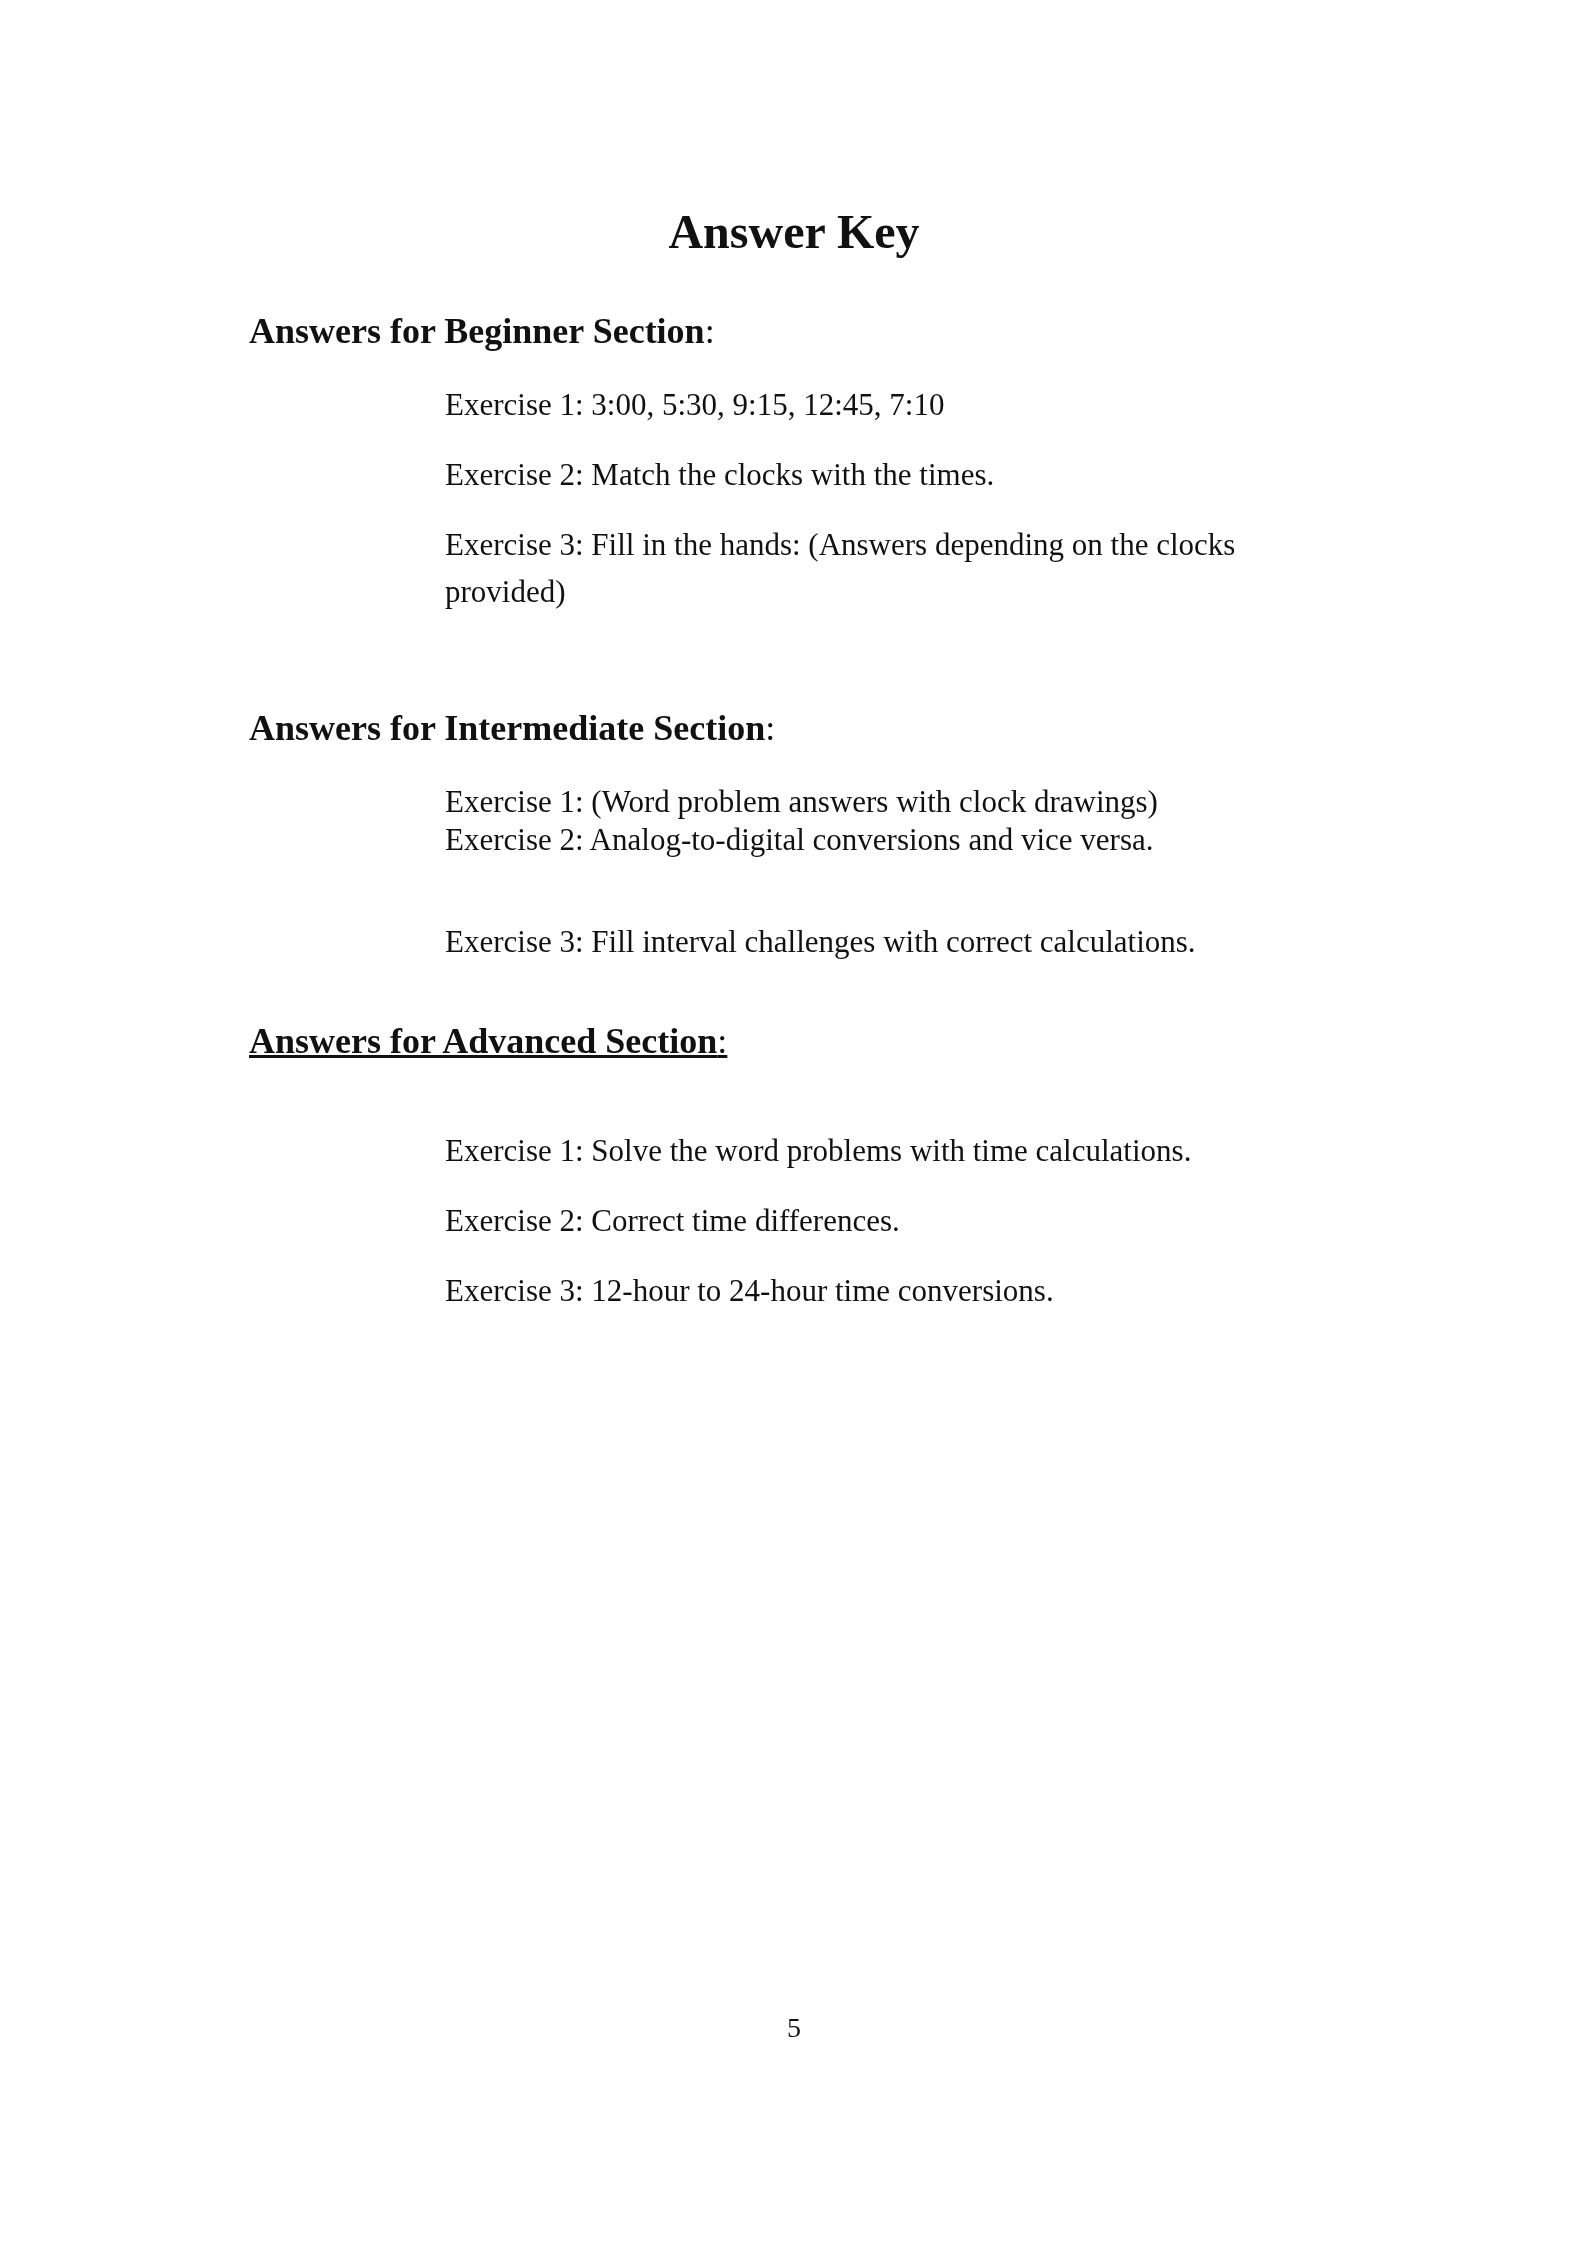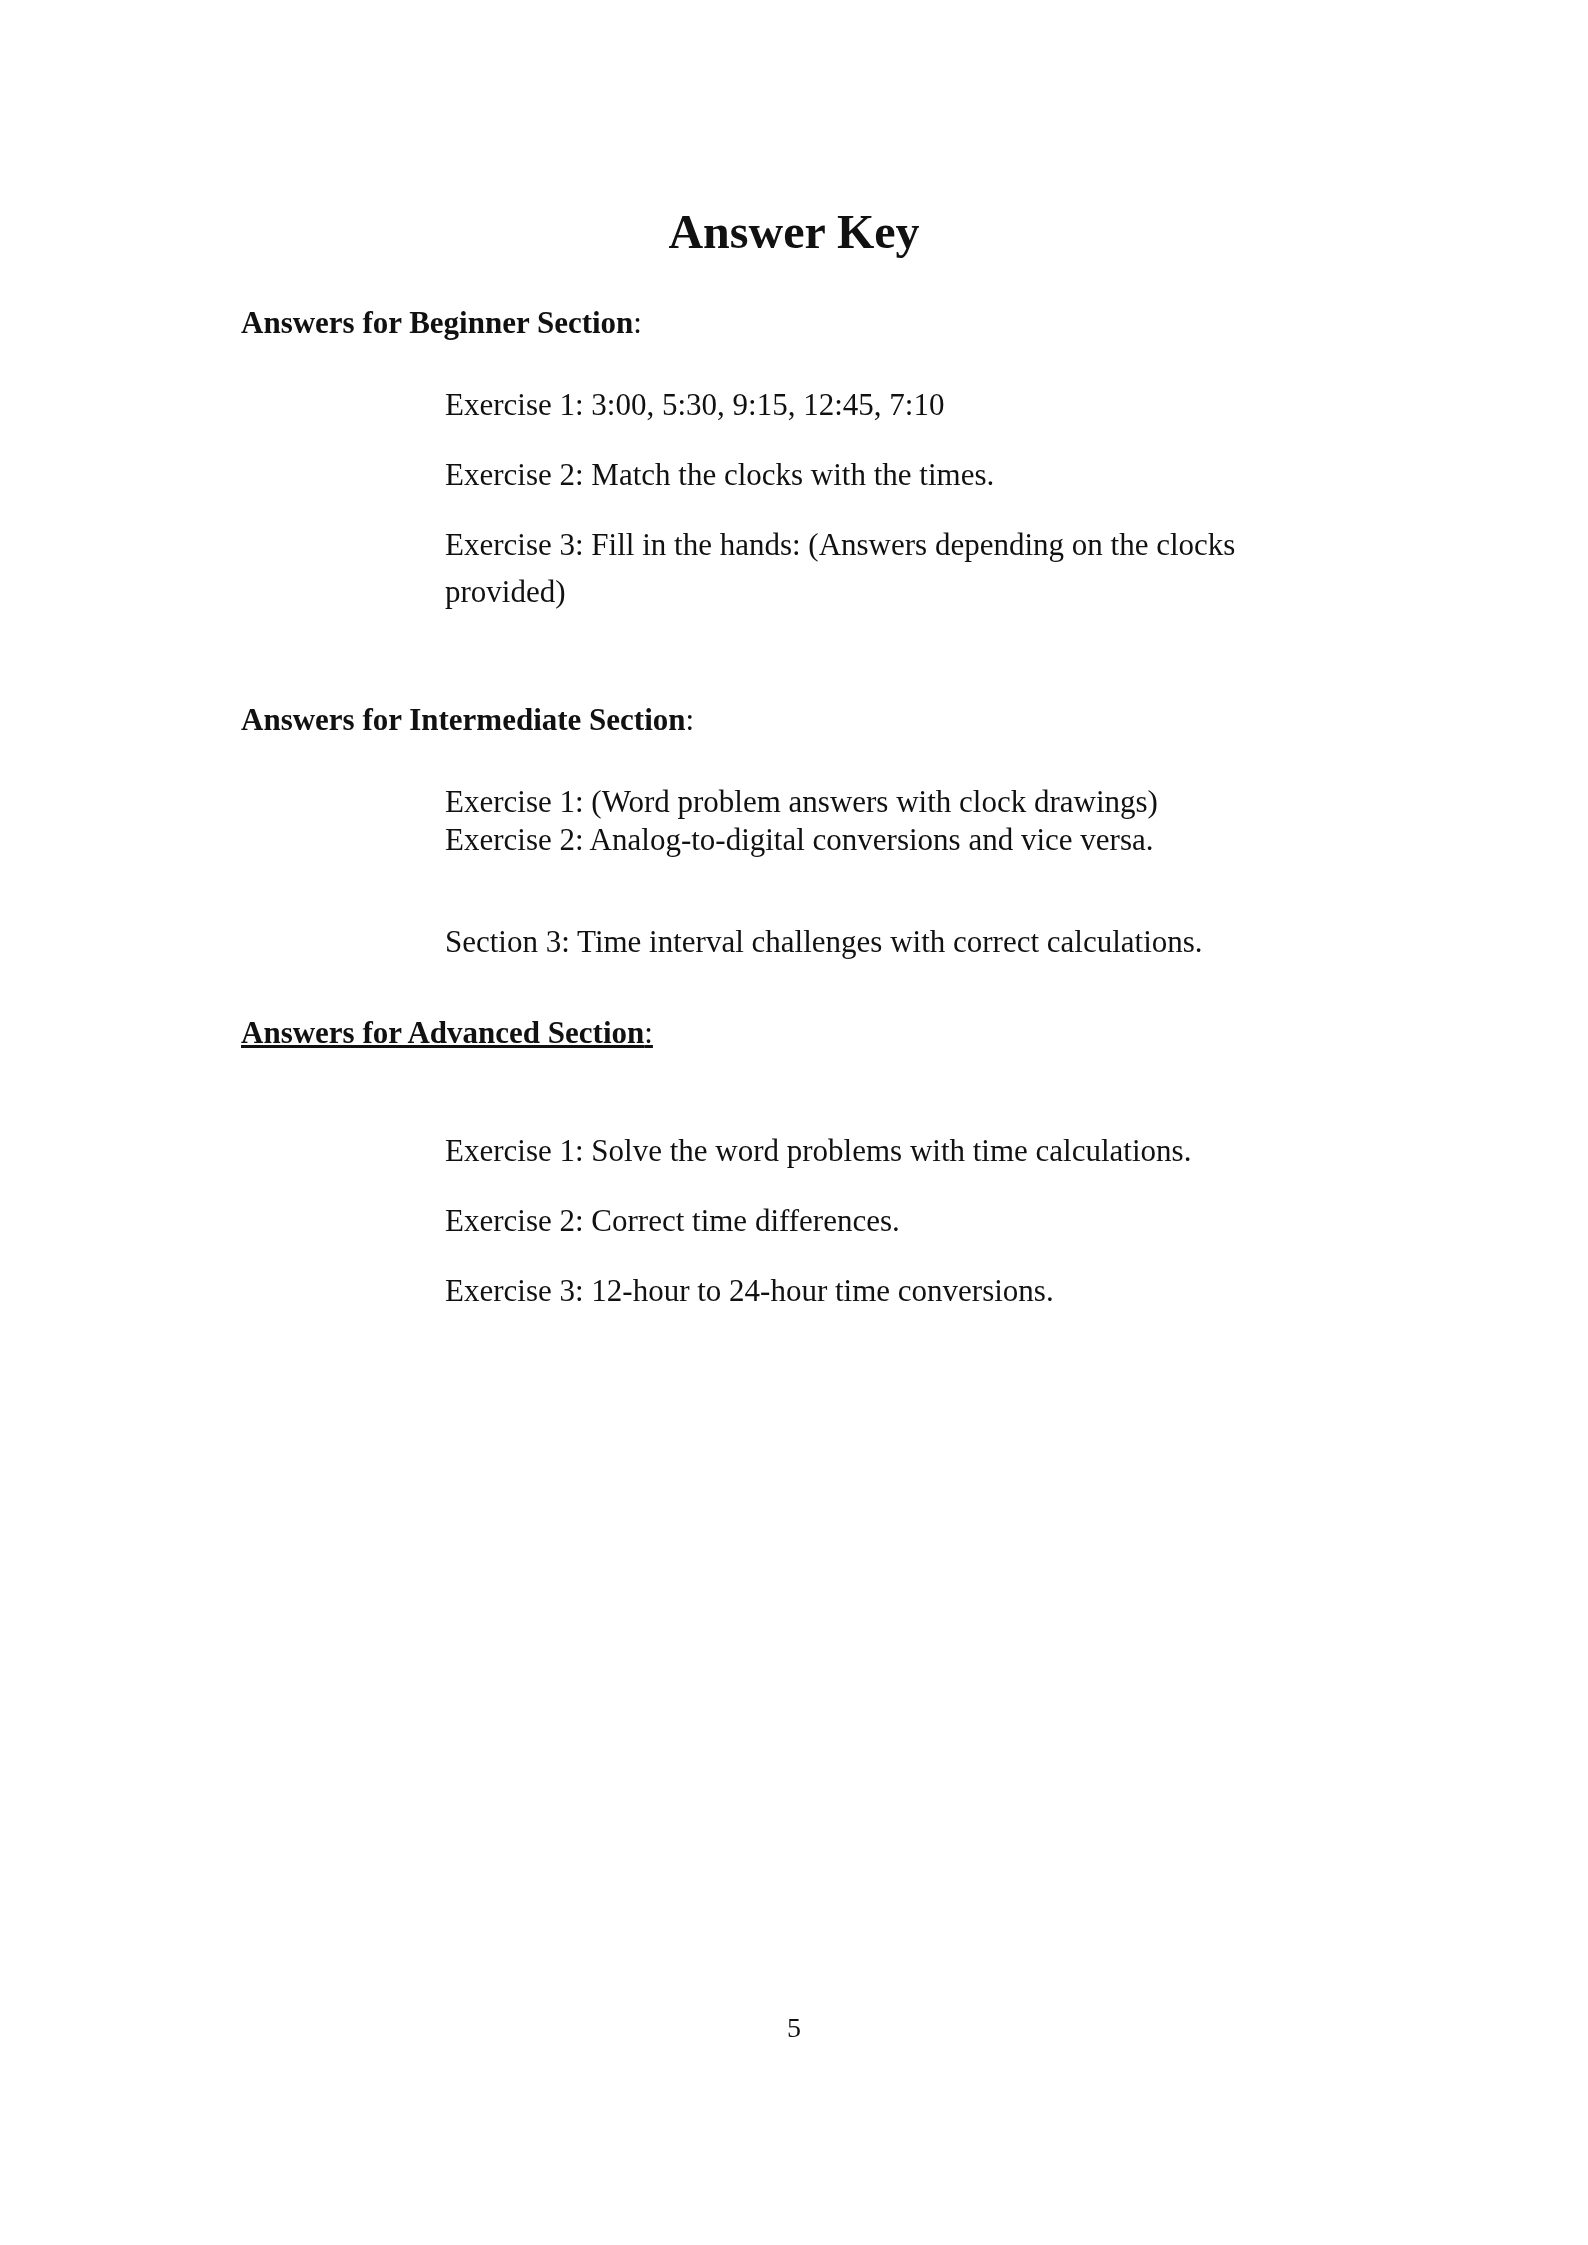--- a/index.html
+++ b/index.html
@@ -28,23 +28,23 @@
       top: 202px;
       text-align: center;
       font-size: 48px;
       font-weight: bold;
       line-height: 60px;
       margin: 0;
     }
     .section-heading {
       position: absolute;
       left: 241px;
-      font-size: 31px;
+      font-size: 36px;
       line-height: 40px;
-      margin: 0;
+      margin: 8px;
       white-space: nowrap;
     }
     .section-heading .hbold { font-weight: bold; }
     .section-heading .colon { font-weight: normal; }
     .exercise {
       position: absolute;
       left: 433px;
       width: 840px;
       font-size: 31px;
       line-height: 47px;
@@ -72,21 +72,21 @@
   </div>
   <p class="exercise" style="top:369px;">Exercise 1: 3:00, 5:30, 9:15, 12:45, 7:10</p>
   <p class="exercise" style="top:439px;">Exercise 2: Match the clocks with the times.</p>
   <p class="exercise" style="top:509px;">Exercise 3: Fill in the hands: (Answers depending on the clocks provided)</p>
 
   <div class="section-heading" style="top:700px;">
     <span class="hbold">Answers for Intermediate Section</span><span class="colon">:</span>
   </div>
   <p class="exercise" style="top:766px;">Exercise 1: (Word problem answers with clock drawings)</p>
   <p class="exercise" style="top:804px;">Exercise 2: Analog-to-digital conversions and vice versa.</p>
-  <p class="exercise" style="top:906px;">Section 3: Time interval challenges with correct calculations.</p>
+  <p class="exercise" style="top:906px;">Exercise 3: Fill interval challenges with correct calculations.</p>
 
   <div class="section-heading" style="top:1013px;text-decoration:underline;">
     <span class="hbold">Answers for Advanced Section</span><span class="colon">:</span>
   </div>
   <p class="exercise" style="top:1115px;">Exercise 1: Solve the word problems with time calculations.</p>
   <p class="exercise" style="top:1185px;">Exercise 2: Correct time differences.</p>
   <p class="exercise" style="top:1255px;">Exercise 3: 12-hour to 24-hour time conversions.</p>
 
   <div class="page-number">5</div>
 </div>

